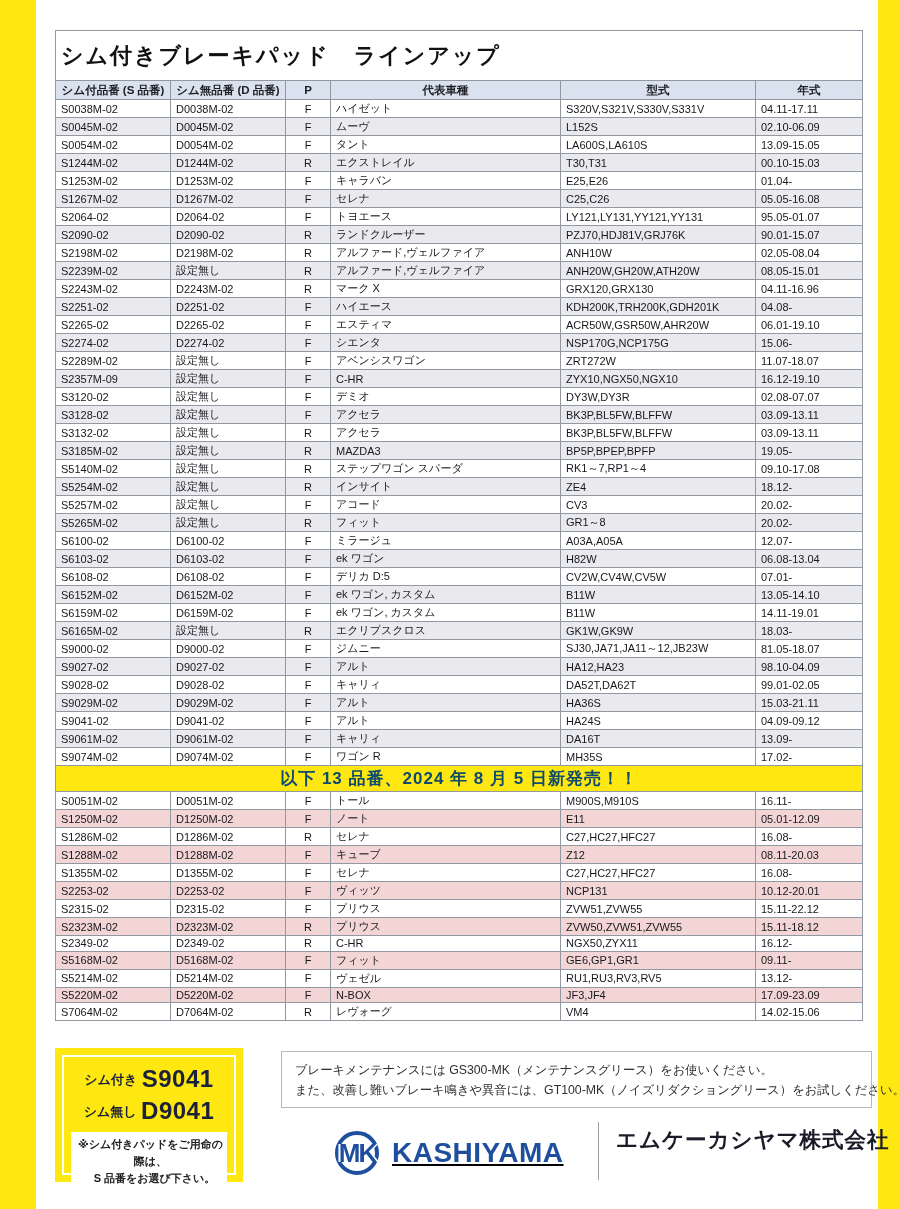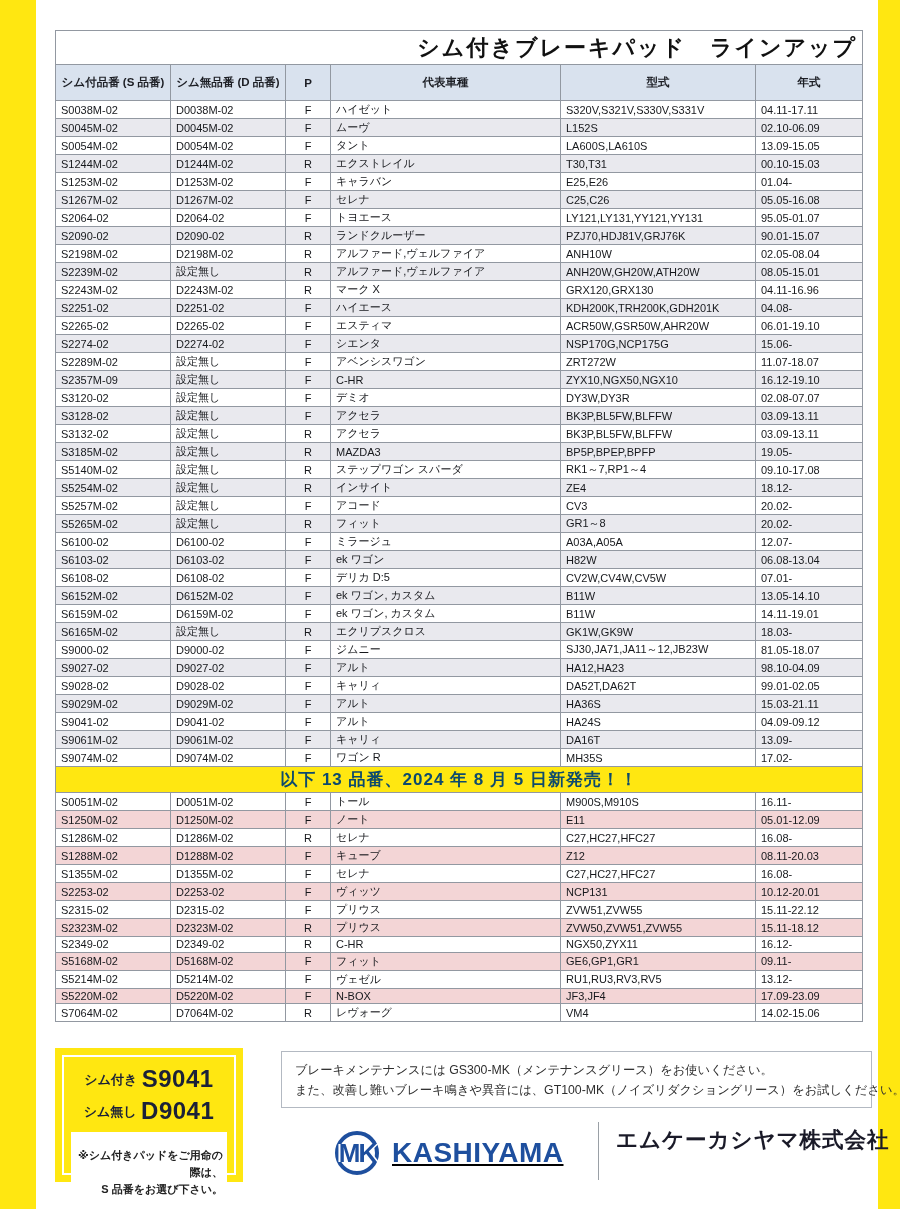--- a/index.html
+++ b/index.html
@@ -19,27 +19,27 @@
     position:absolute; left:55px; top:30px; width:807px;
     border-collapse:collapse; table-layout:fixed;
   }
   table.lineup th, table.lineup td {
     border:1px solid #9298a1;
     font-size:11px; color:#16181c;
     height:15.5px; padding:1px 5px;
     overflow:hidden; white-space:nowrap;
   }
   tr.title-row th {
-    background:#ffffff; height:34px;
+    background:#ffffff; height:50px;
     font-size:22px; font-weight:bold; letter-spacing:2px;
-    text-align:right; color:#111;
+    text-align:left; color:#111;
   }
   tr.header-row th {
     background:#d9e2ee; font-size:11.5px; font-weight:bold;
-    text-align:center; height:36px; color:#1c1e24;
+    text-align:center; height:19px; color:#1c1e24;
   }
   td.c0, td.c1 { padding-left:8px; }
   td.c2 { text-align:center; }
   td.c3 { padding-left:17px; }
   td.c4 { padding-left:8px; }
   td.c5 { padding-left:7px; }
   tbody.main-rows tr:nth-child(even) td { background:#e9e9ee; }
   tbody.new-rows tr:nth-child(even) td { background:#f3d5d6; }
   tr.banner-row td {
     background:#FFE711; color:#0c4a6e; font-weight:bold;
@@ -52,22 +52,22 @@
     background:#FFE711; padding:7px;
   }
   .yellow-box-inner {
     border:2px solid #ffffff; height:100%; text-align:center;
     padding-top:5px;
   }
   .pn-line { color:#1b2138; margin-top:2px; line-height:1.25; }
   .pn-label { font-size:13px; font-weight:bold; vertical-align:3px; }
   .pn-number { font-size:24px; font-weight:bold; letter-spacing:0.5px; }
   .white-note {
-    background:#ffffff; margin:6px 7px 0; padding:15px 4px 6px 7px;
-    font-size:11px; font-weight:bold; color:#222; text-align:right;
+    background:#ffffff; margin:6px 7px 0; padding:4px 4px 6px 7px;
+    font-size:11px; font-weight:bold; color:#222; text-align:center;
     line-height:1.55;
   }
   .white-note .indent { margin-left:8px; }
 
   
   .grease-box {
     position:absolute; left:281px; top:1051px; width:591px; height:57px;
     background:#ffffff; border:1px solid #b3b9c2;
     padding:8px 13px; font-size:12.3px; color:#2e2e2e; line-height:1.65;
     white-space:nowrap;

